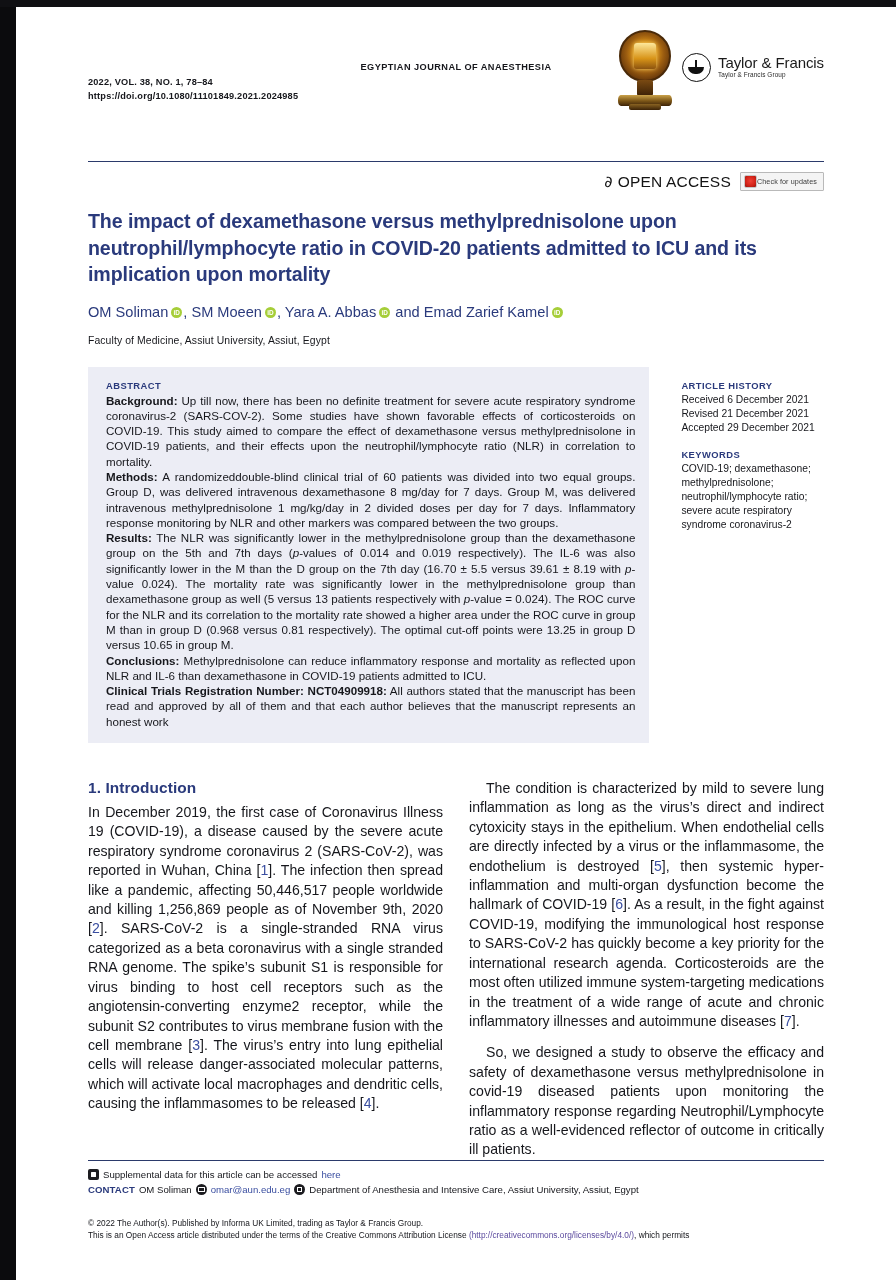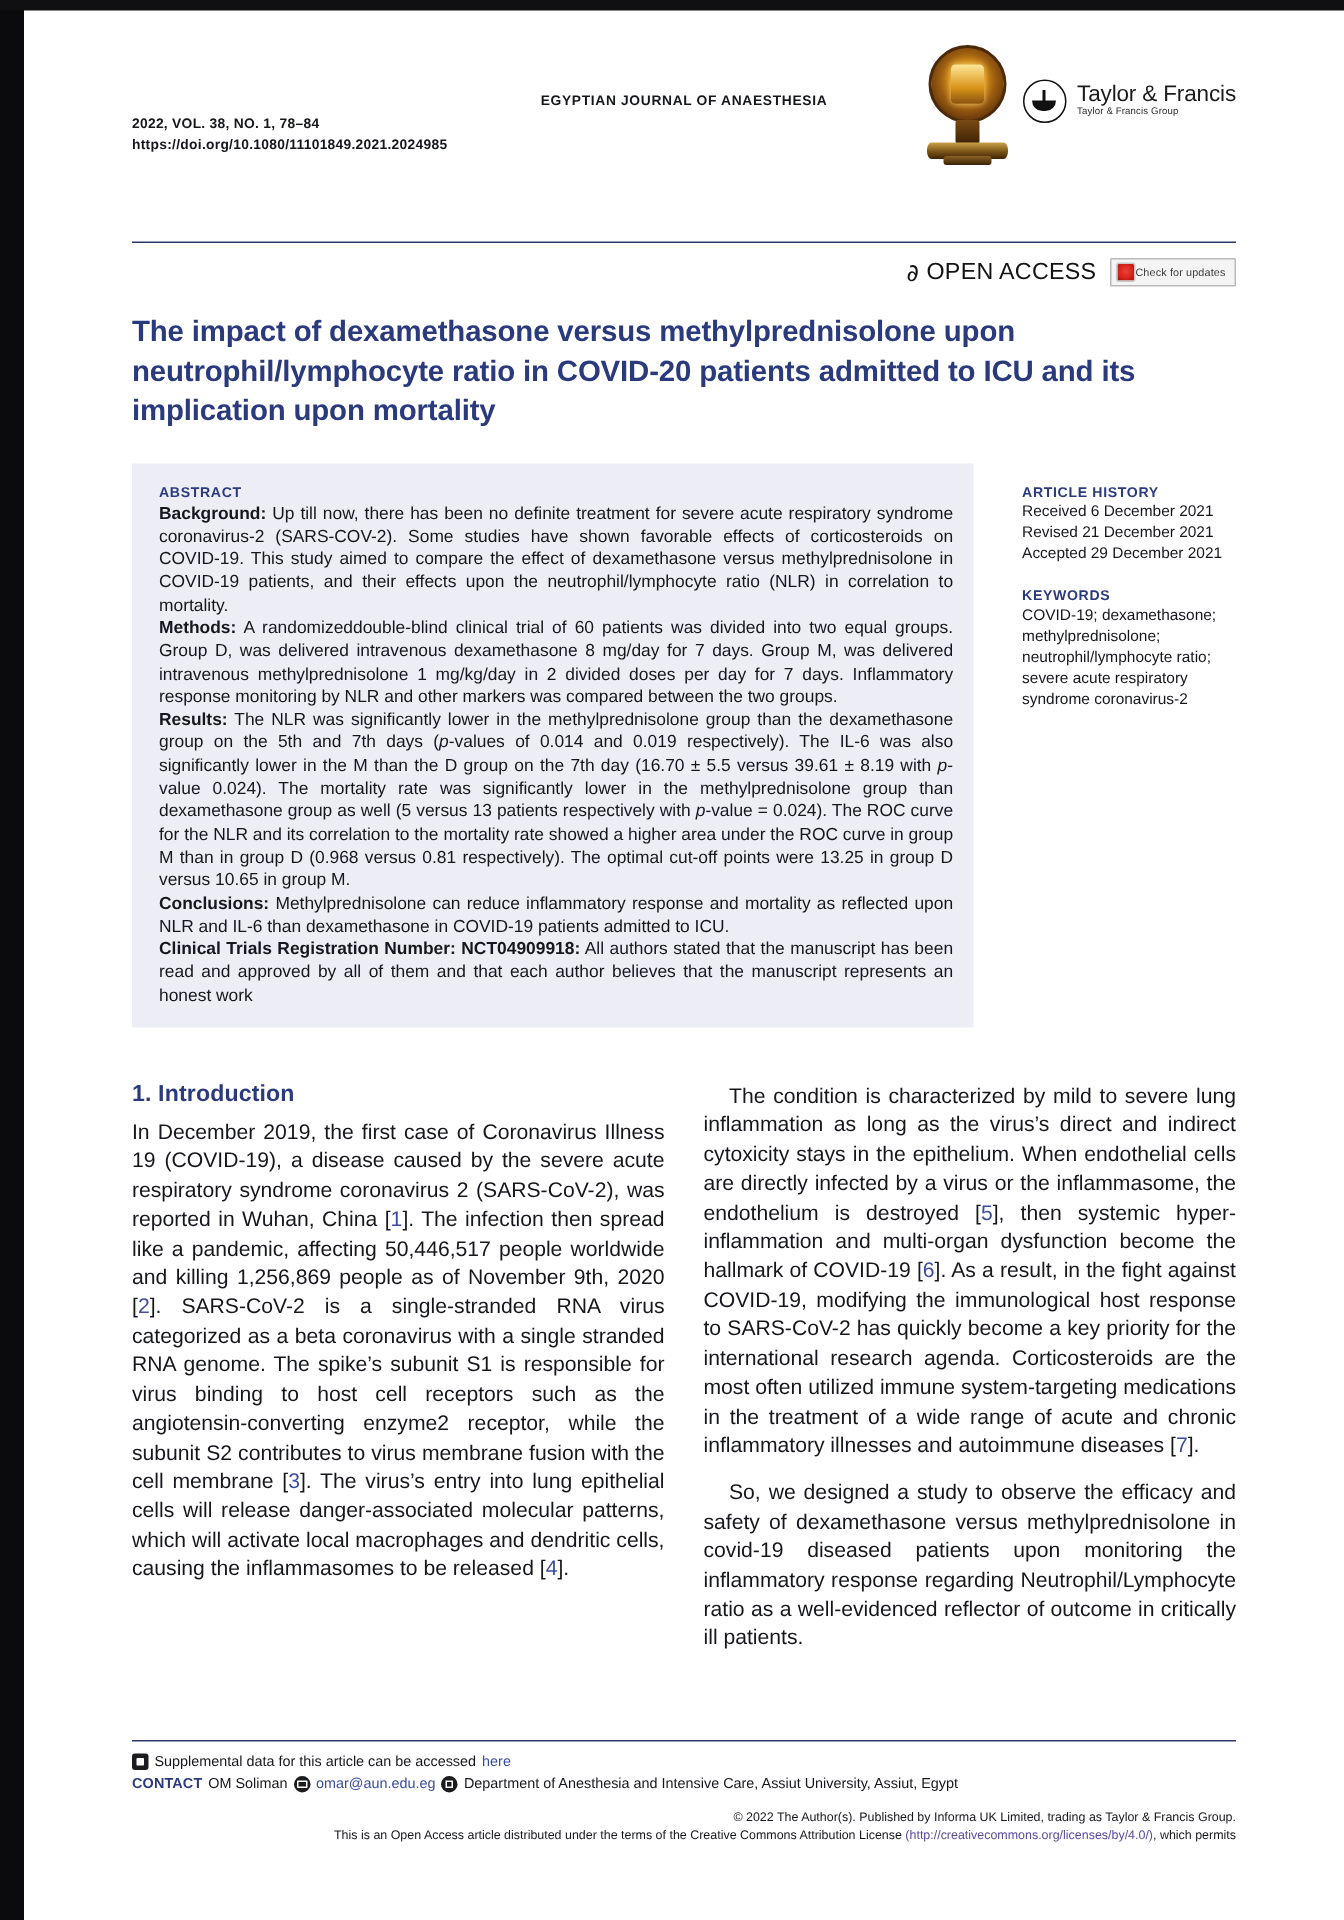--- a/index.html
+++ b/index.html
@@ -390,25 +390,24 @@
     position: absolute;
     left: 3.4px; top: 2.6px;
     width: 4.4px; height: 5.8px;
     background: #fff;
     border-radius: .5px;
   }
   .link { color: #3a4ea0; }
   .link-purple { color: #5b4a9e; }
 
   .copyright {
-    margin-top: 8px;
+    margin-top: 20px;
     font-size: 8.3px;
     line-height: 12.4px;
     color: #16171c;
-    text-align: right;
   }
 </style>
 </head>
 <body>
 
 <div class="edge-left"></div>
 <div class="edge-top"></div>
 
 <div class="page">
  <div class="inner">
@@ -447,21 +446,25 @@
       <span class="oa-text">OPEN ACCESS</span>
     </div>
     <div class="cfu">
       <span class="cfu-dot"></span>
       <span class="cfu-label">Check for updates</span>
     </div>
   </div>
 
   <div class="title">The impact of dexamethasone versus methylprednisolone upon neutrophil/lymphocyte ratio in COVID-20 patients admitted to ICU and its implication upon mortality</div>
 
-
+  <div class="authors">
+    <span>OM Soliman</span><span class="orcid"></span><span>, </span><span>SM Moeen</span><span class="orcid"></span><span>, </span><span>Yara A. Abbas</span><span class="orcid"></span><span> and </span><span>Emad Zarief Kamel</span><span class="orcid"></span>
+  </div>
+
+  <div class="affiliation">Faculty of Medicine, Assiut University, Assiut, Egypt</div>
 
   <div class="abstract-wrap">
     <div class="abstract-box">
       <div class="abs-heading">ABSTRACT</div>
       <p class="abs-p"><b>Background:</b><span> Up till now, there has been no definite treatment for severe acute respiratory syndrome coronavirus-2 (SARS-COV-2). Some studies have shown favorable effects of corticosteroids on COVID-19. This study aimed to compare the effect of dexamethasone versus methylprednisolone in COVID-19 patients, and their effects upon the neutrophil/lymphocyte ratio (NLR) in correlation to mortality.</span></p>
       <p class="abs-p"><b>Methods:</b><span> A randomizeddouble-blind clinical trial of 60 patients was divided into two equal groups. Group D, was delivered intravenous dexamethasone 8 mg/day for 7 days. Group M, was delivered intravenous methylprednisolone 1 mg/kg/day in 2 divided doses per day for 7 days. Inflammatory response monitoring by NLR and other markers was compared between the two groups.</span></p>
       <p class="abs-p"><b>Results:</b><span> The NLR was significantly lower in the methylprednisolone group than the dexamethasone group on the 5th and 7th days (</span><i>p</i><span>-values of 0.014 and 0.019 respectively). The IL-6 was also significantly lower in the M than the D group on the 7th day (16.70 ± 5.5 versus 39.61 ± 8.19 with </span><i>p</i><span>-value 0.024). The mortality rate was significantly lower in the methylprednisolone group than dexamethasone group as well (5 versus 13 patients respectively with </span><i>p</i><span>-value = 0.024). The ROC curve for the NLR and its correlation to the mortality rate showed a higher area under the ROC curve in group M than in group D (0.968 versus 0.81 respectively). The optimal cut-off points were 13.25 in group D versus 10.65 in group M.</span></p>
       <p class="abs-p"><b>Conclusions:</b><span> Methylprednisolone can reduce inflammatory response and mortality as reflected upon NLR and IL-6 than dexamethasone in COVID-19 patients admitted to ICU.</span></p>
       <p class="abs-p"><b>Clinical Trials Registration Number: NCT04909918:</b><span> All authors stated that the manuscript has been read and approved by all of them and that each author believes that the manuscript represents an honest work</span></p>
     </div>

